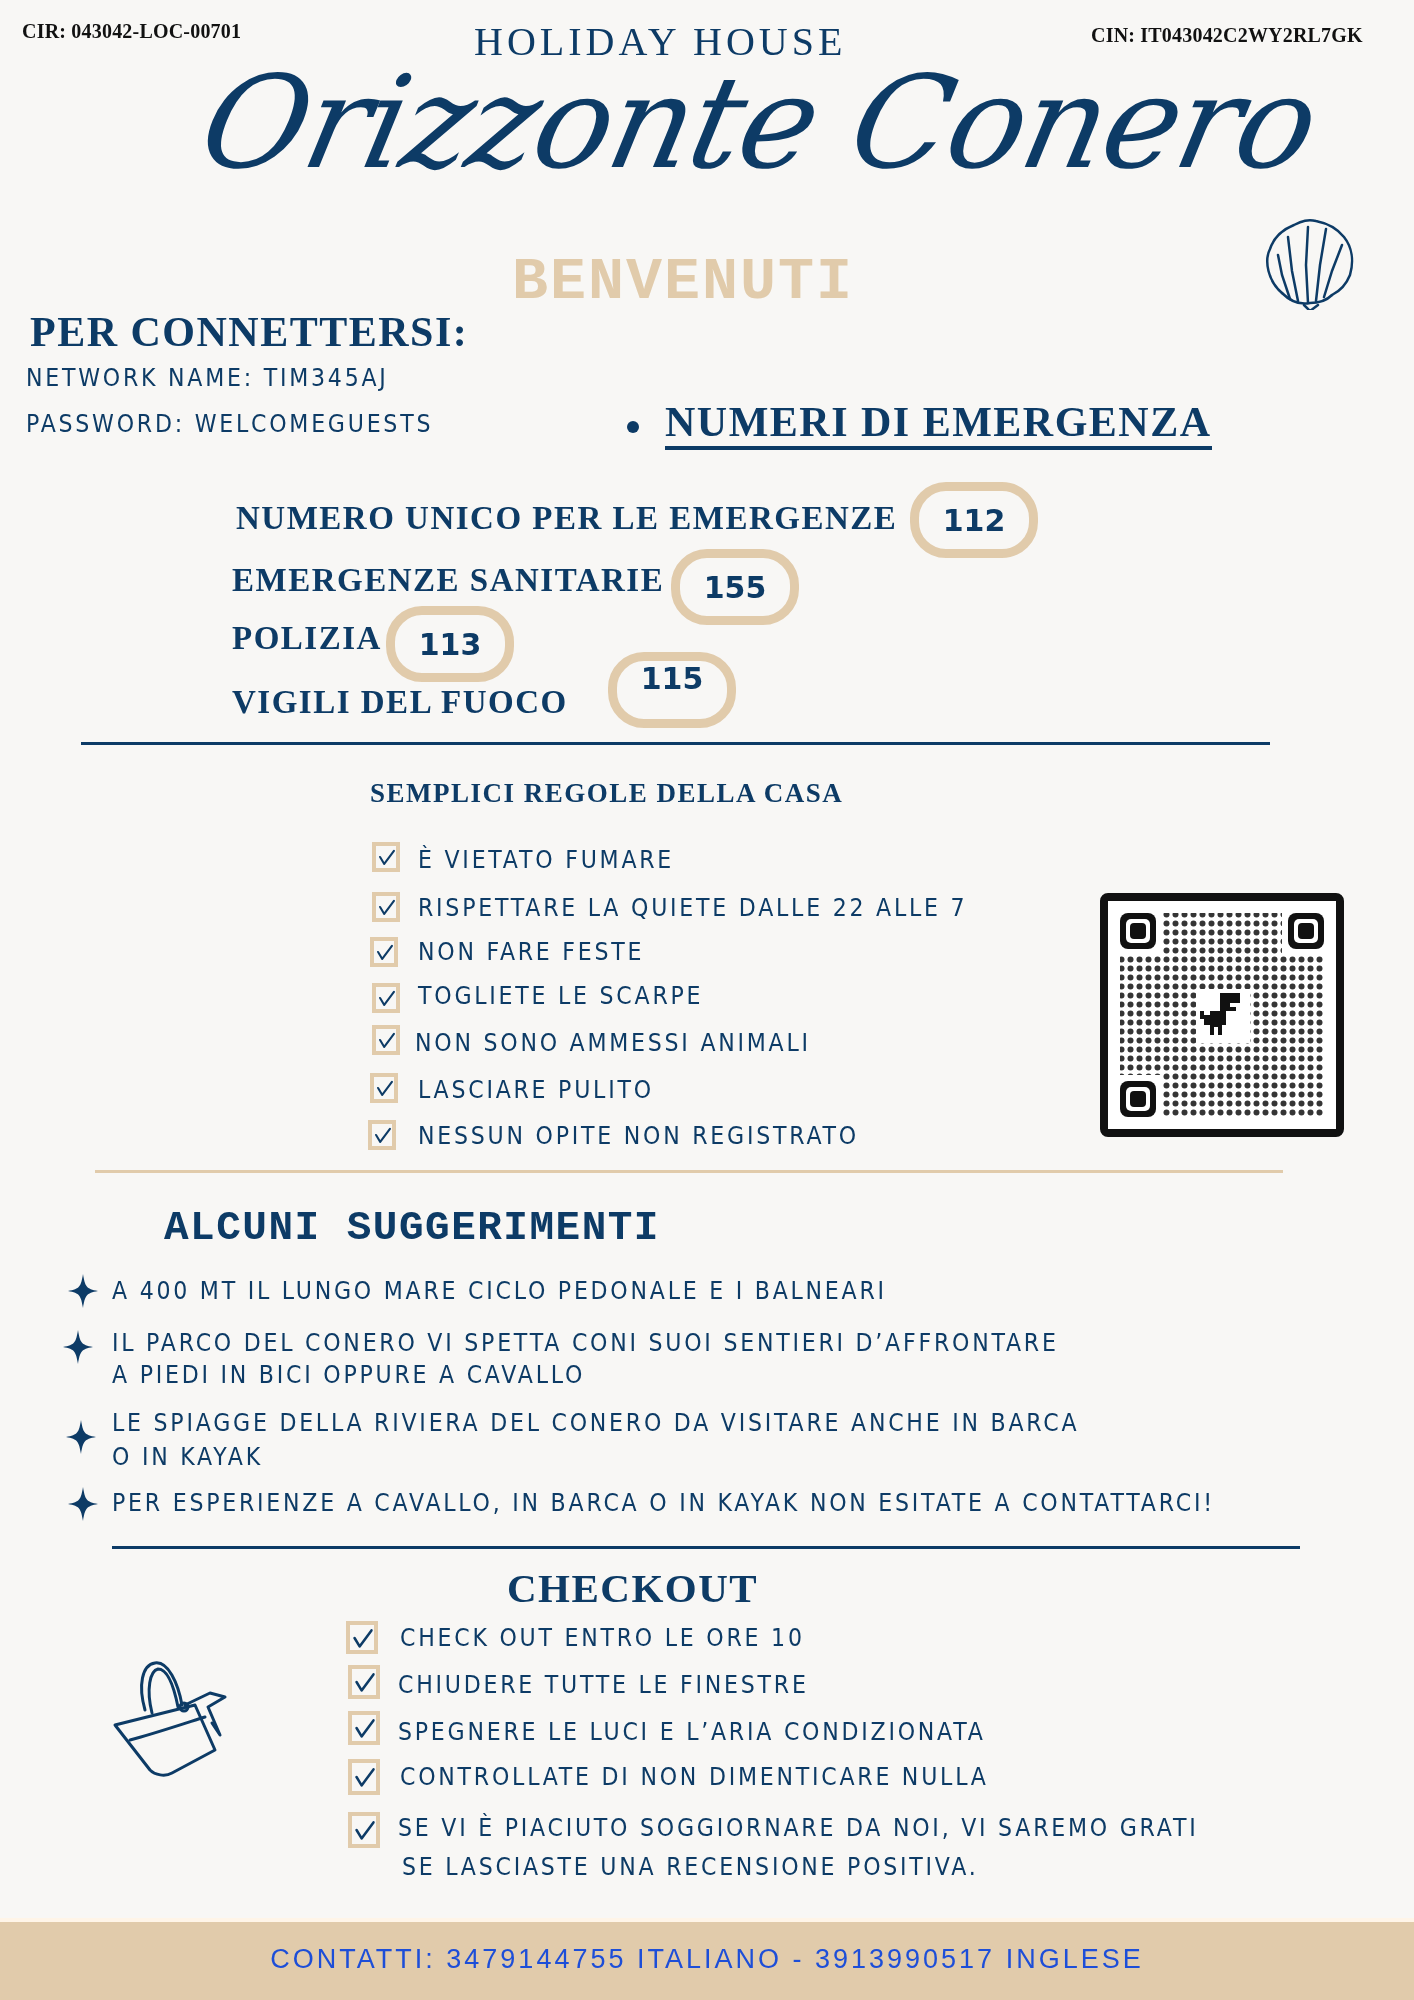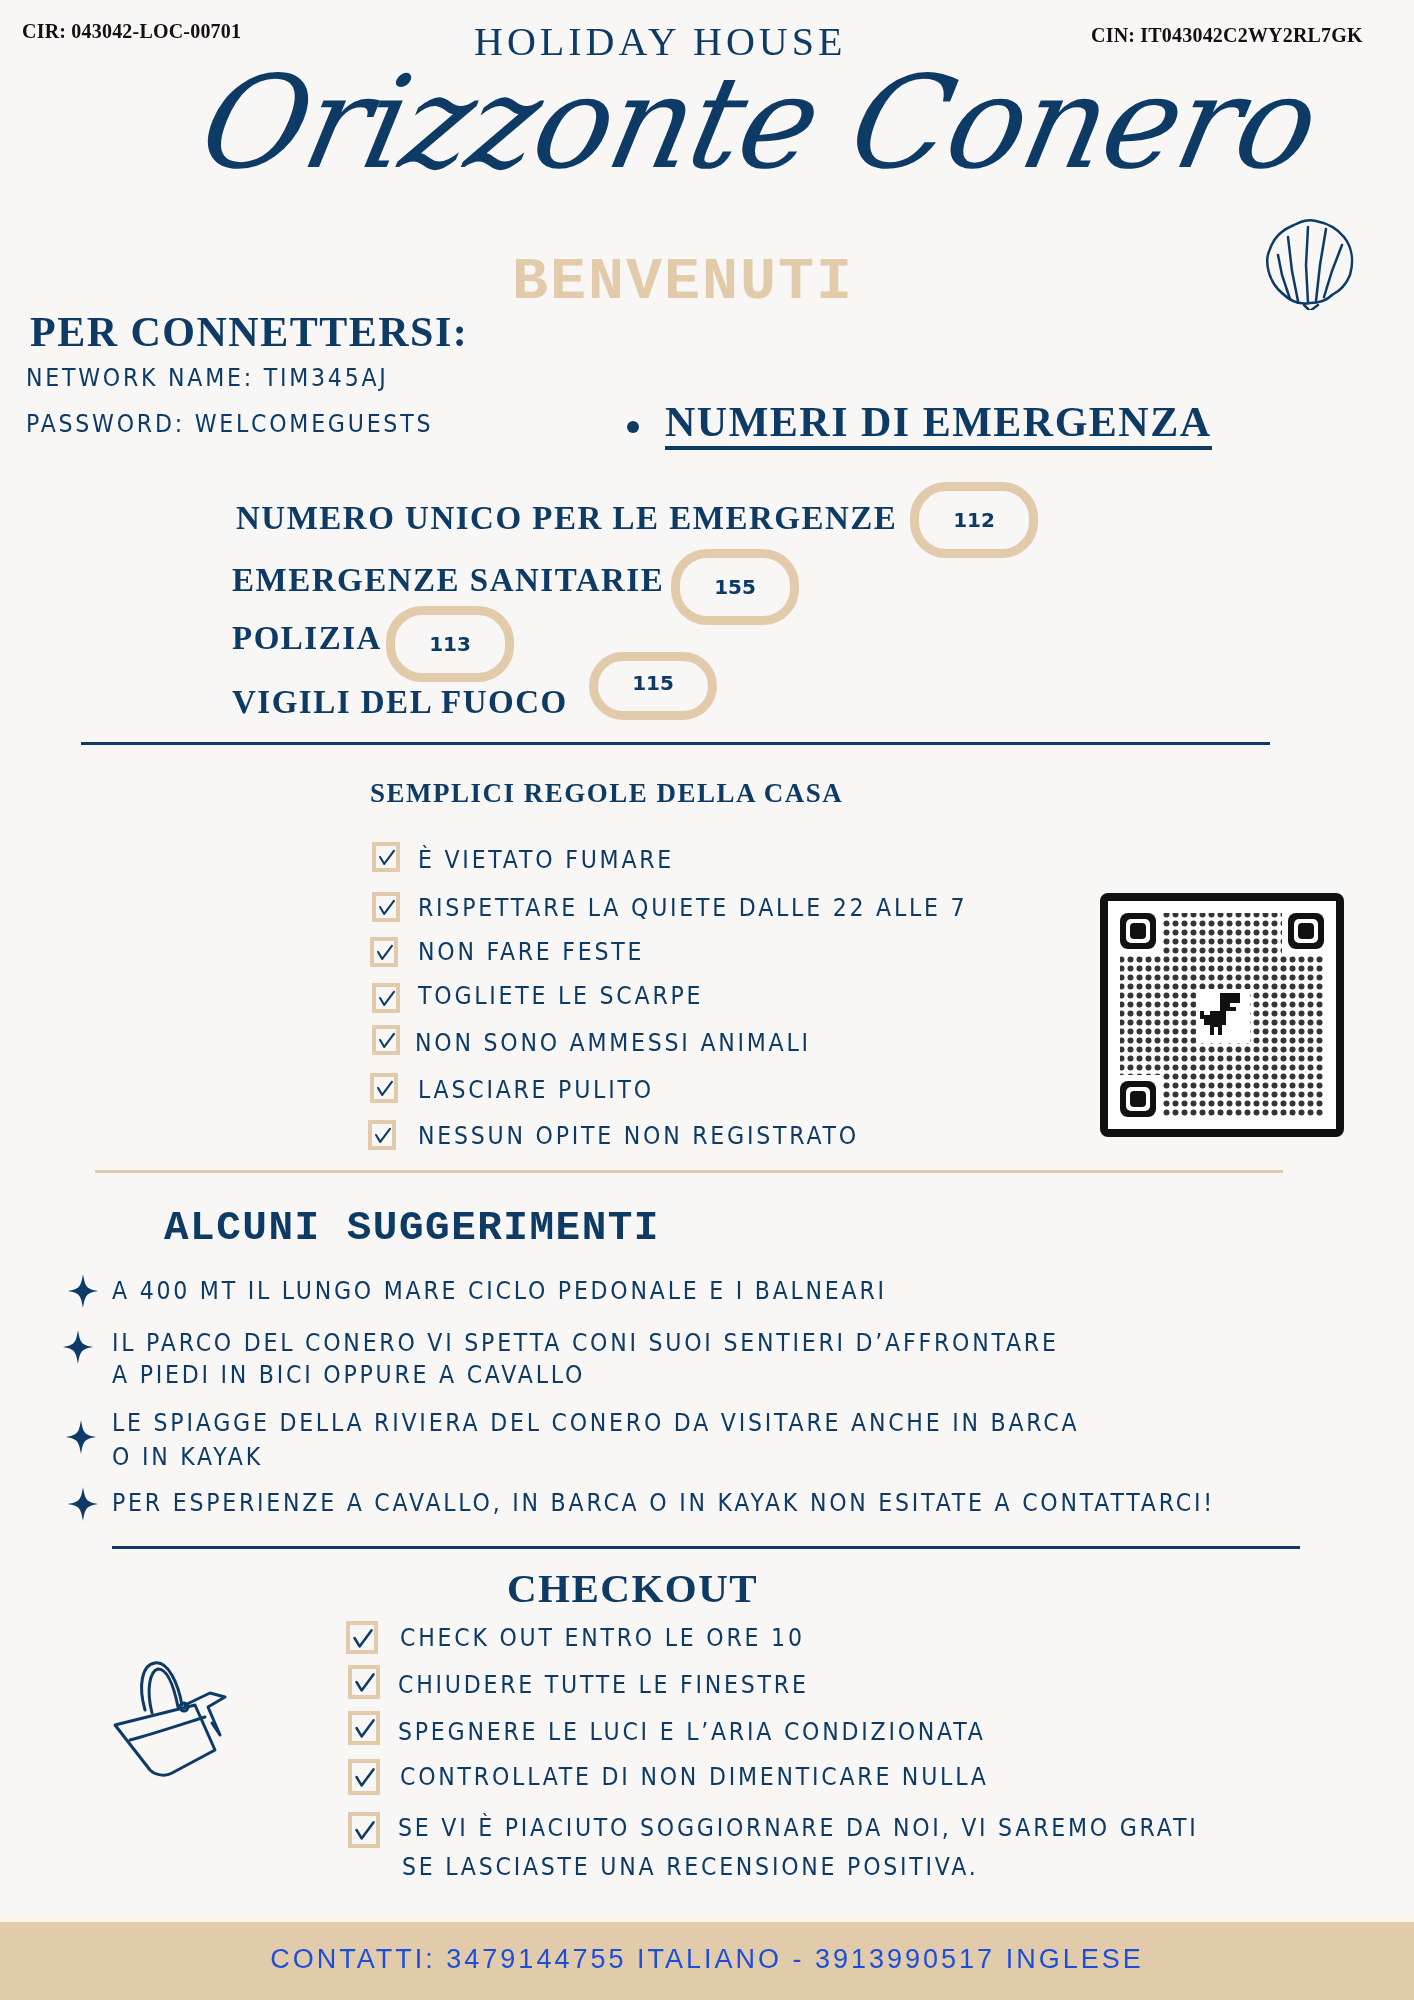--- a/index.html
+++ b/index.html
@@ -8,21 +8,21 @@
   .abs { position:absolute; white-space:nowrap; }
   .reg { font-family:"Liberation Serif", serif; color:#111; font-size:20px; font-weight:bold; letter-spacing:0.2px; }
   .title-top { font-family:"Liberation Serif", serif; font-weight:normal; font-size:40px; letter-spacing:4px; color:#0d3b66; }
   .script { font-family:"DejaVu Serif", serif; font-style:italic; font-size:128px; color:#0d3b66; letter-spacing:-2px; transform:skewX(-12deg); }
   .benv { font-family:Liberation Mono, monospace; font-weight:bold; font-size:60px; color:#e1cbab; letter-spacing:2px; }
   .h-sec { font-family:"Liberation Serif", serif; font-weight:bold; color:#0d3b66; letter-spacing:1.5px; }
   .light { font-family:"DejaVu Sans", sans-serif; font-weight:normal; color:#0d3b66; letter-spacing:3px; font-size:24px; transform:scaleX(0.92); transform-origin:left center; }
   .emerg-label { font-family:"Liberation Serif", serif; font-weight:bold; font-size:33px; color:#0d3b66; letter-spacing:1.5px; }
   .pill { position:absolute; border:9px solid #e1cbab; border-radius:36px; box-sizing:border-box;
           display:flex; align-items:center; justify-content:center;
-          font-family:"DejaVu Sans", sans-serif; font-weight:bold; font-size:20px; color:#0d3b66; }
+          font-family:"DejaVu Sans", sans-serif; font-weight:bold; font-size:30px; color:#0d3b66; }
   .divider { position:absolute; height:3px; }
   .chk { position:absolute; width:28px; height:30px; border:4px solid #e1cbab; box-sizing:border-box;
          display:flex; align-items:center; justify-content:center; }
   .chk svg { width:26px; height:26px; margin-left:2px; }
   .item { font-family:"DejaVu Sans", sans-serif; font-size:24px; color:#0d3b66; letter-spacing:3px; transform:scaleX(0.92); transform-origin:left center; }
   .star { position:absolute; width:30px; height:34px; }
   .footer { position:absolute; left:0; top:1918px; width:1414px; height:82px; background:#e1cbab; border-top:4px solid #fff5e8; box-sizing:border-box; }
   .footer-text { position:absolute; left:0; right:0; top:22px; text-align:center; font-family:Liberation Sans, sans-serif;
                  font-size:27px; letter-spacing:3px; color:#1d4ed8; }
   .qr { position:absolute; left:1100px; top:893px; width:244px; height:244px; border:8px solid #111; border-radius:8px; background:#fff; box-sizing:border-box; }
@@ -59,21 +59,21 @@
 <div class="abs emerg-label" style="left:236px; top:500px;">NUMERO UNICO PER LE EMERGENZE</div>
 <div class="pill" style="left:910px; top:482px; width:128px; height:76px;">112</div>
 
 <div class="abs emerg-label" style="left:232px; top:562px;">EMERGENZE SANITARIE</div>
 <div class="pill" style="left:671px; top:549px; width:128px; height:76px;">155</div>
 
 <div class="abs emerg-label" style="left:232px; top:620px;">POLIZIA</div>
 <div class="pill" style="left:386px; top:606px; width:128px; height:76px;">113</div>
 
 <div class="abs emerg-label" style="left:232px; top:684px;">VIGILI DEL FUOCO</div>
-<div class="pill" style="left:589px; top:652px; width:128px; height:68px; align-items:flex-start; padding-top:10px;">115</div>
+<div class="pill" style="left:608px; top:652px; width:128px; height:76px; align-items:flex-start; padding-top:0;">115</div>
 
 <div class="divider" style="left:81px; top:742px; width:1189px; background:#0d3b66;"></div>
 
 <div class="abs h-sec" style="left:370px; top:778px; font-size:27px;">SEMPLICI REGOLE DELLA CASA</div>
 
 <div class="chk" style="left:372px; top:842px;">
     <svg viewBox="0 0 26 26">
       <path d="M3 13 L9 23 L23 4" fill="none" stroke="#0d3b66" stroke-width="3" stroke-linecap="round" stroke-linejoin="round"></path>
     </svg>
   </div>

